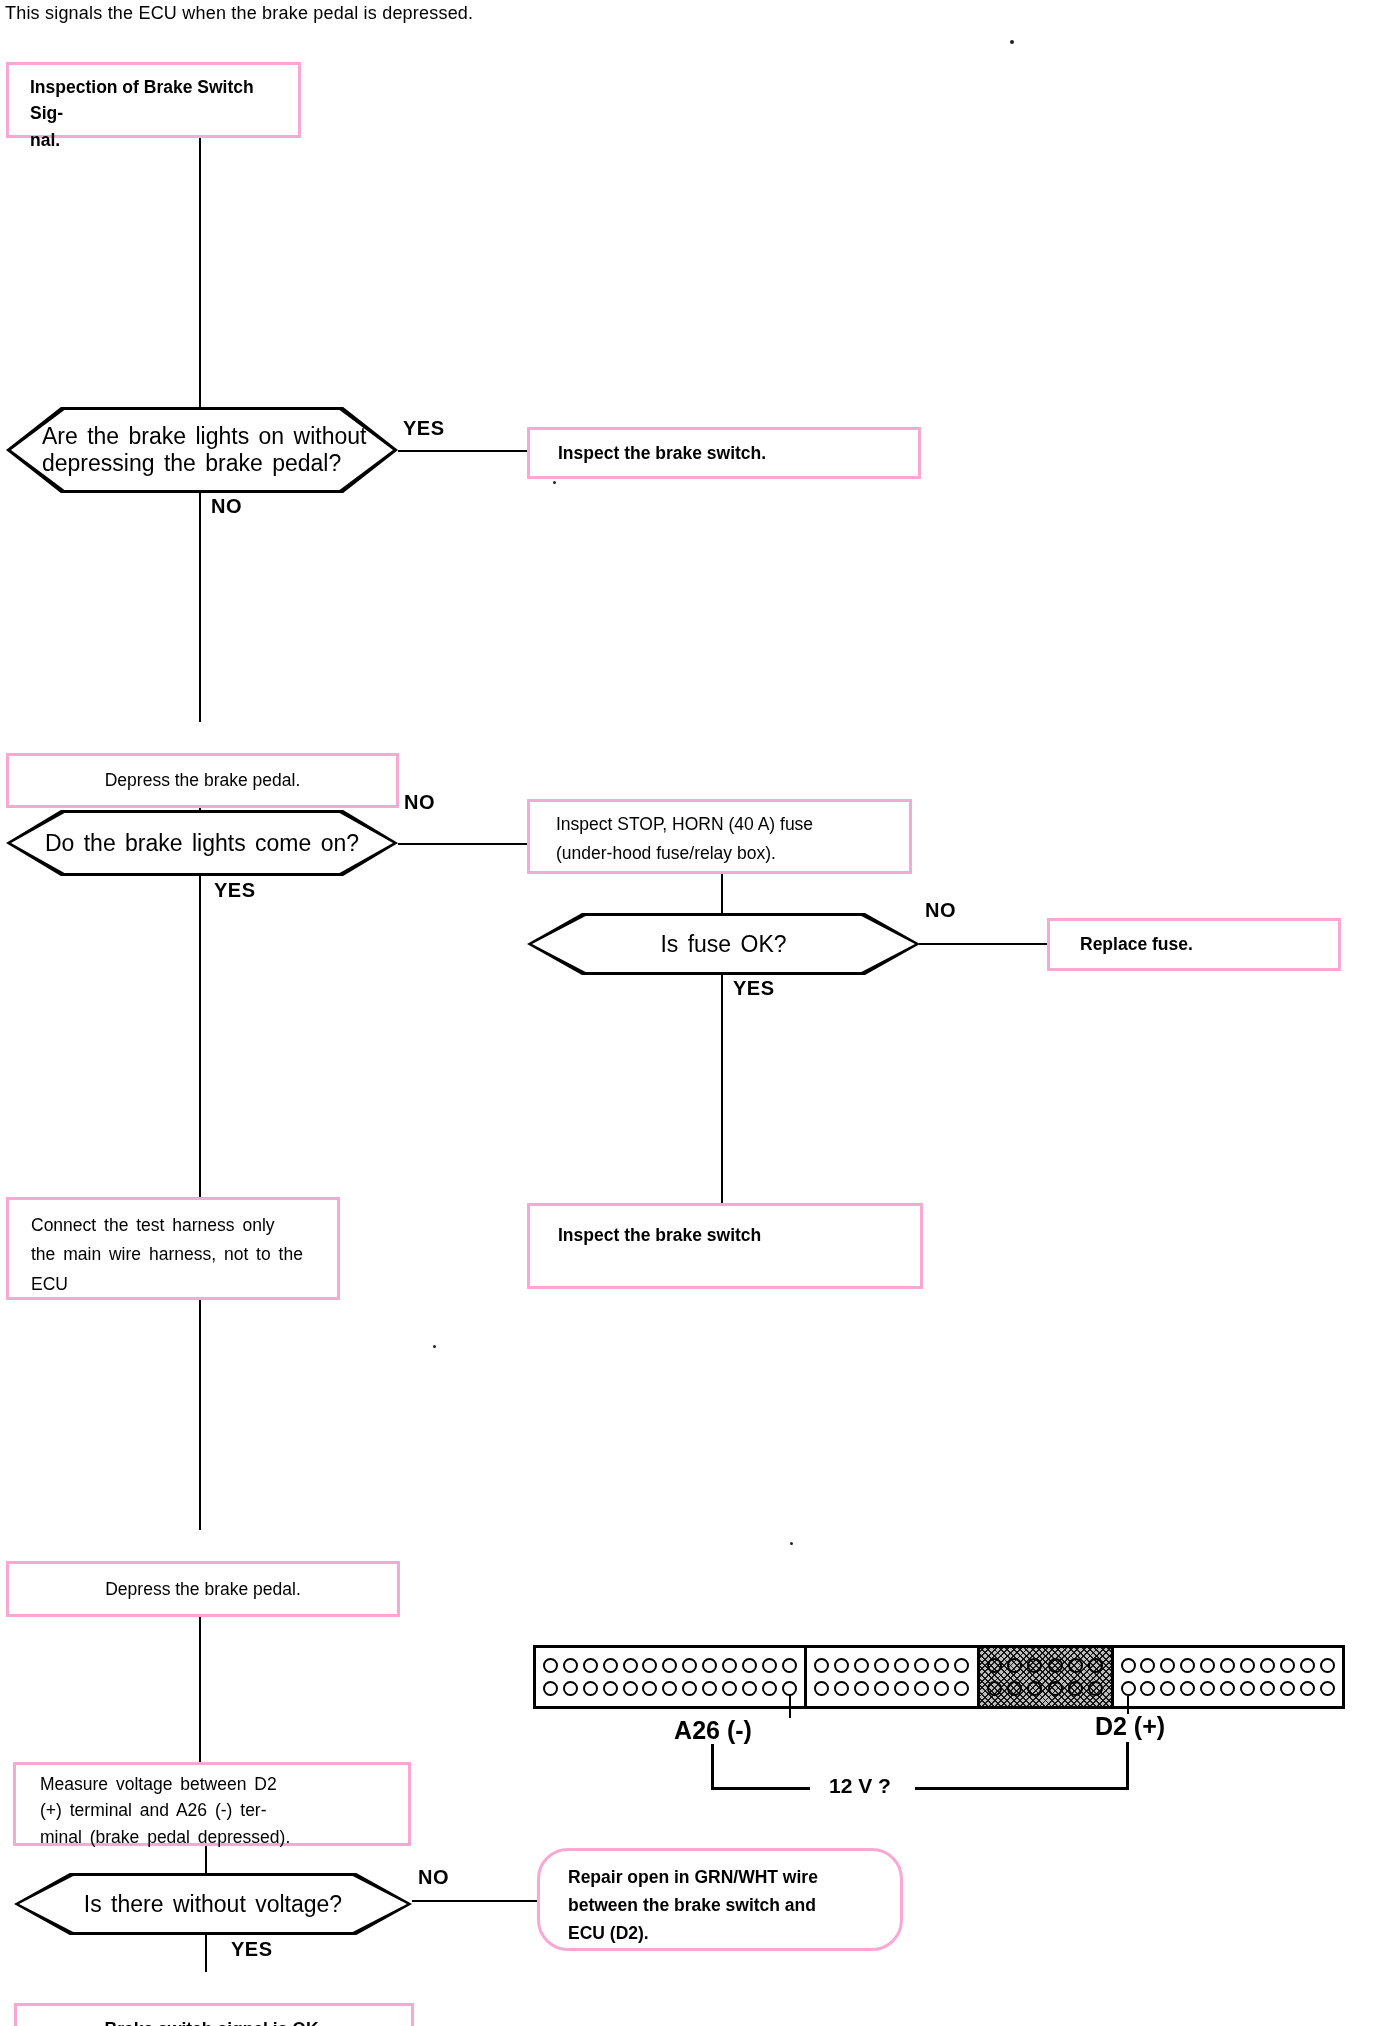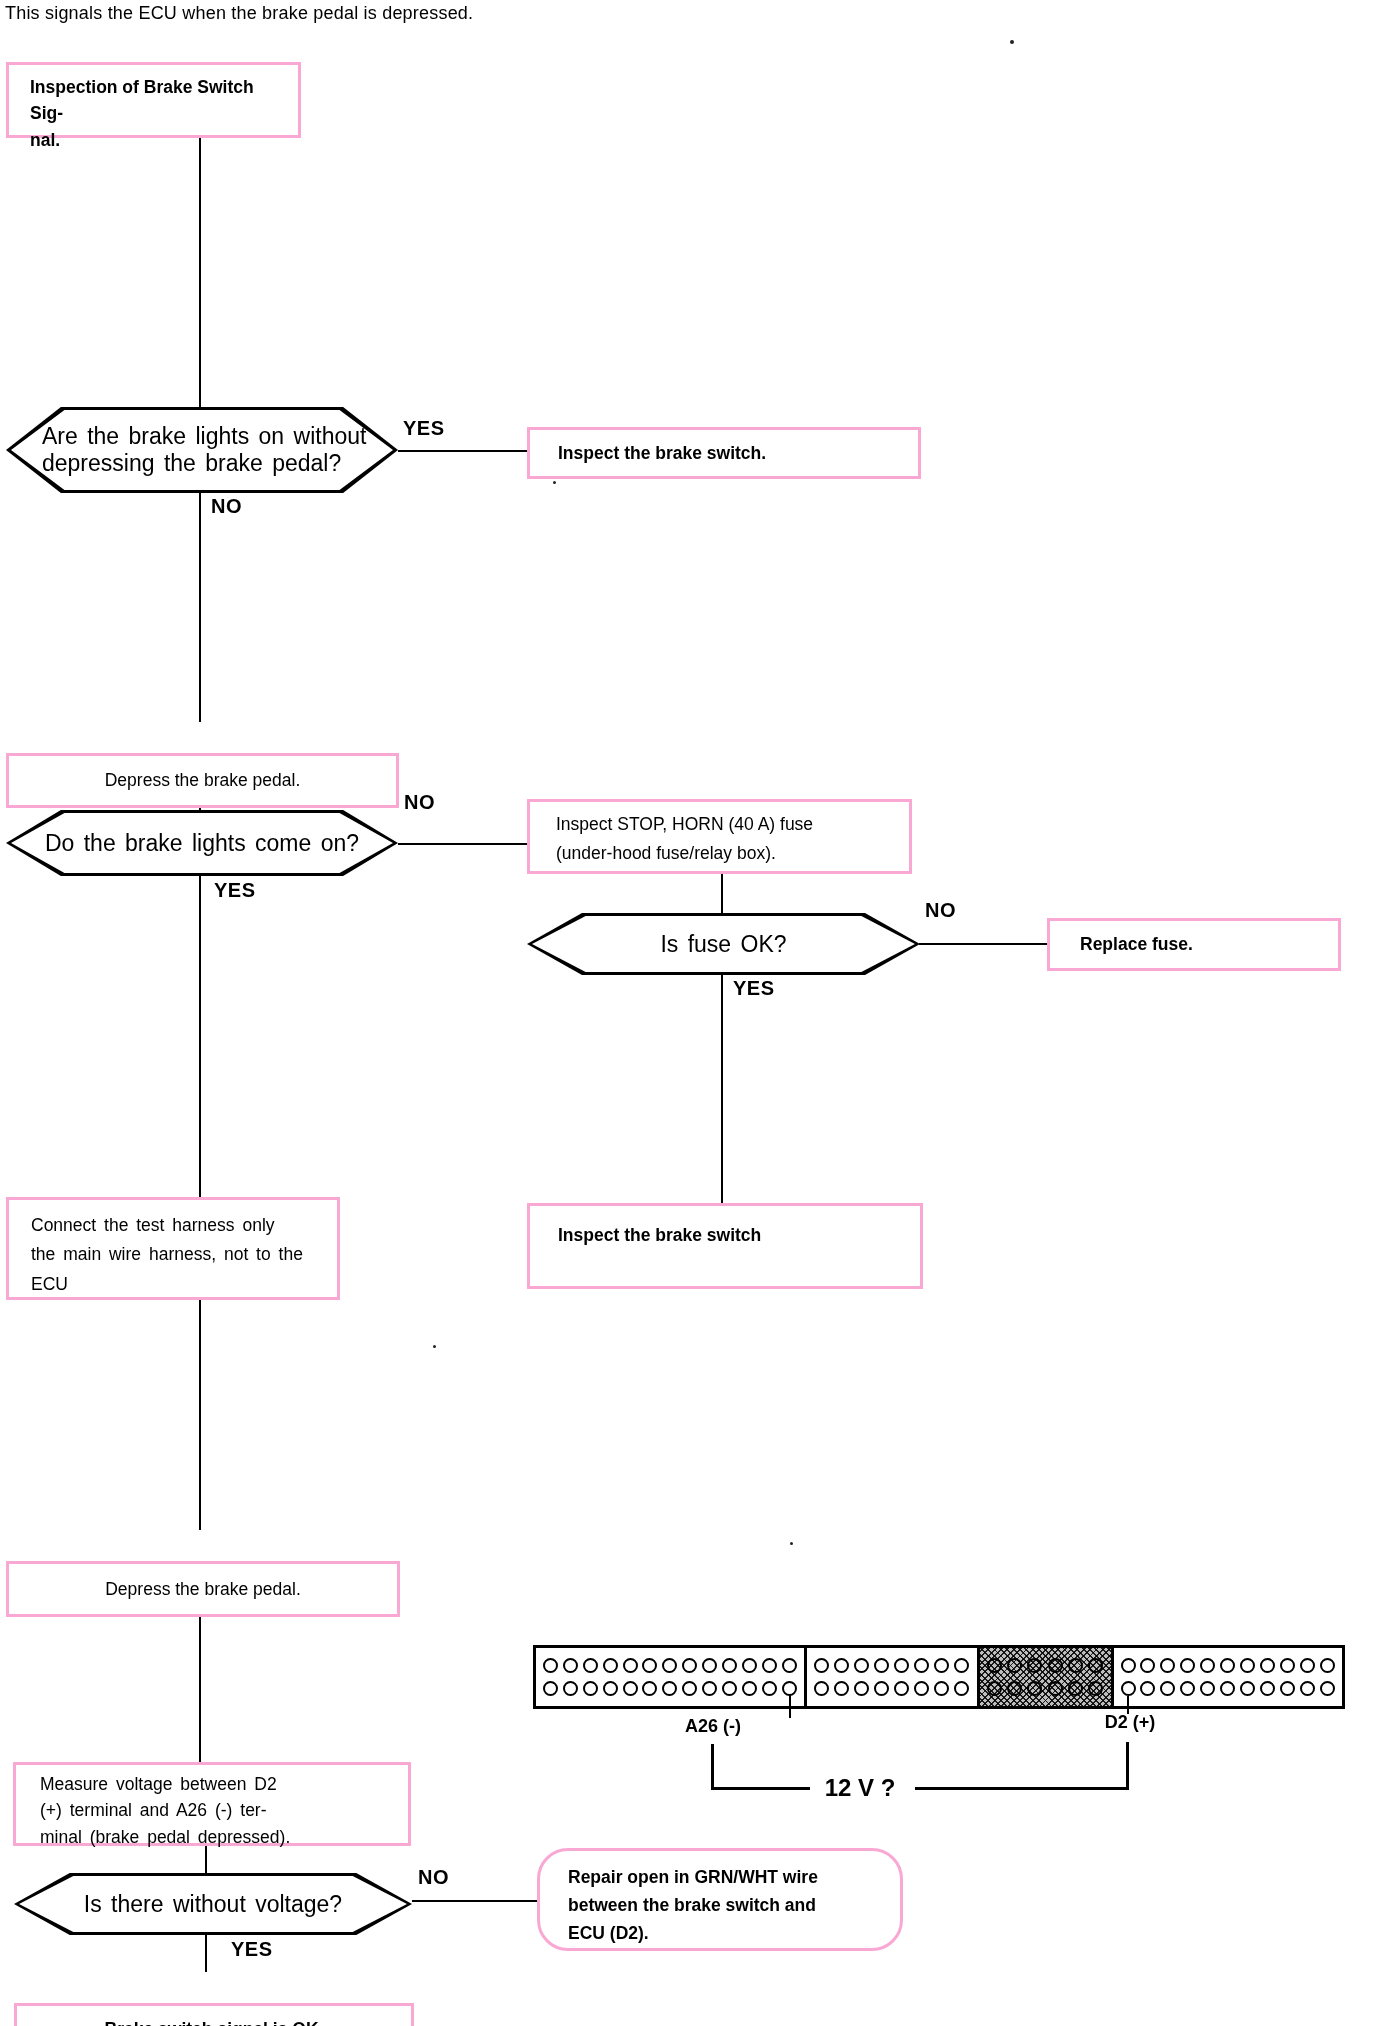--- a/index.html
+++ b/index.html
@@ -36,21 +36,21 @@
     justify-content:space-evenly; padding:3px 7px; flex-basis:0; }
   .conn-sec + .conn-sec { border-left:3px solid #000; }
   .conn-row { display:flex; justify-content:space-between; align-items:center; }
   .dot { width:15px; height:15px; box-sizing:border-box;
     border:2.5px solid #000; border-radius:50%; background:#fff; }
   .shaded { background:
       repeating-linear-gradient(45deg, rgba(0,0,0,0.85) 0 1.4px, transparent 1.4px 4.5px),
       repeating-linear-gradient(-45deg, rgba(0,0,0,0.85) 0 1.4px, transparent 1.4px 4.5px),
       #bdbdbd; }
   .shaded .dot { background:transparent; }
-  .pin-label { position:absolute; font-weight:bold; font-size:18px; text-align:center; }
+  .pin-label { position:absolute; font-weight:bold; font-size:25px; text-align:center; }
   .speck { position:absolute; width:4px; height:4px; background:#222; border-radius:50%; }
 </style>
 </head>
 <body>
 
 <div class="txt intro" style="left:5px; top:3px;">This signals the ECU when the brake pedal is depressed.</div>
 
 <div class="node bold" style="left:6px; top:62px; width:295px; height:76px; padding:9px 10px 0 21px;">Inspection of Brake Switch Sig-
 nal.</div>
 
@@ -215,21 +215,21 @@
       </div>
     </div>
 </div>
 
 <div class="line" style="left:789px; top:1694px; width:2px; height:24px;"></div>
 <div class="pin-label" style="left:648px; top:1716px; width:130px;">A26 (-)</div>
 <div class="line" style="left:1127px; top:1696px; width:2px; height:18px;"></div>
 <div class="pin-label" style="left:1065px; top:1712px; width:130px;">D2 (+)</div>
 <div class="line" style="left:711px; top:1744px; width:3px; height:46px;"></div>
 <div class="line" style="left:711px; top:1787px; width:99px; height:3px;"></div>
-<div class="pin-label" style="left:805px; top:1774px; width:110px; font-size:24px;">12 V ?</div>
+<div class="pin-label" style="left:805px; top:1774px; width:110px; font-size:21px;">12 V ?</div>
 <div class="line" style="left:915px; top:1787px; width:213px; height:3px;"></div>
 <div class="line" style="left:1126px; top:1742px; width:3px; height:48px;"></div>
 
 <div class="node" style="left:13px; top:1762px; width:398px; height:84px; padding:6px 4px 0 24px; line-height:1.5; word-spacing:3px;">Measure voltage between D2
 (+) terminal and A26 (-) ter-
 minal (brake pedal depressed).</div>
 
 <div class="hex" style="left:14px; top:1873px; width:398px; height:62px;">
   <div class="hex-outer"></div>
   <div class="hex-inner"></div>

